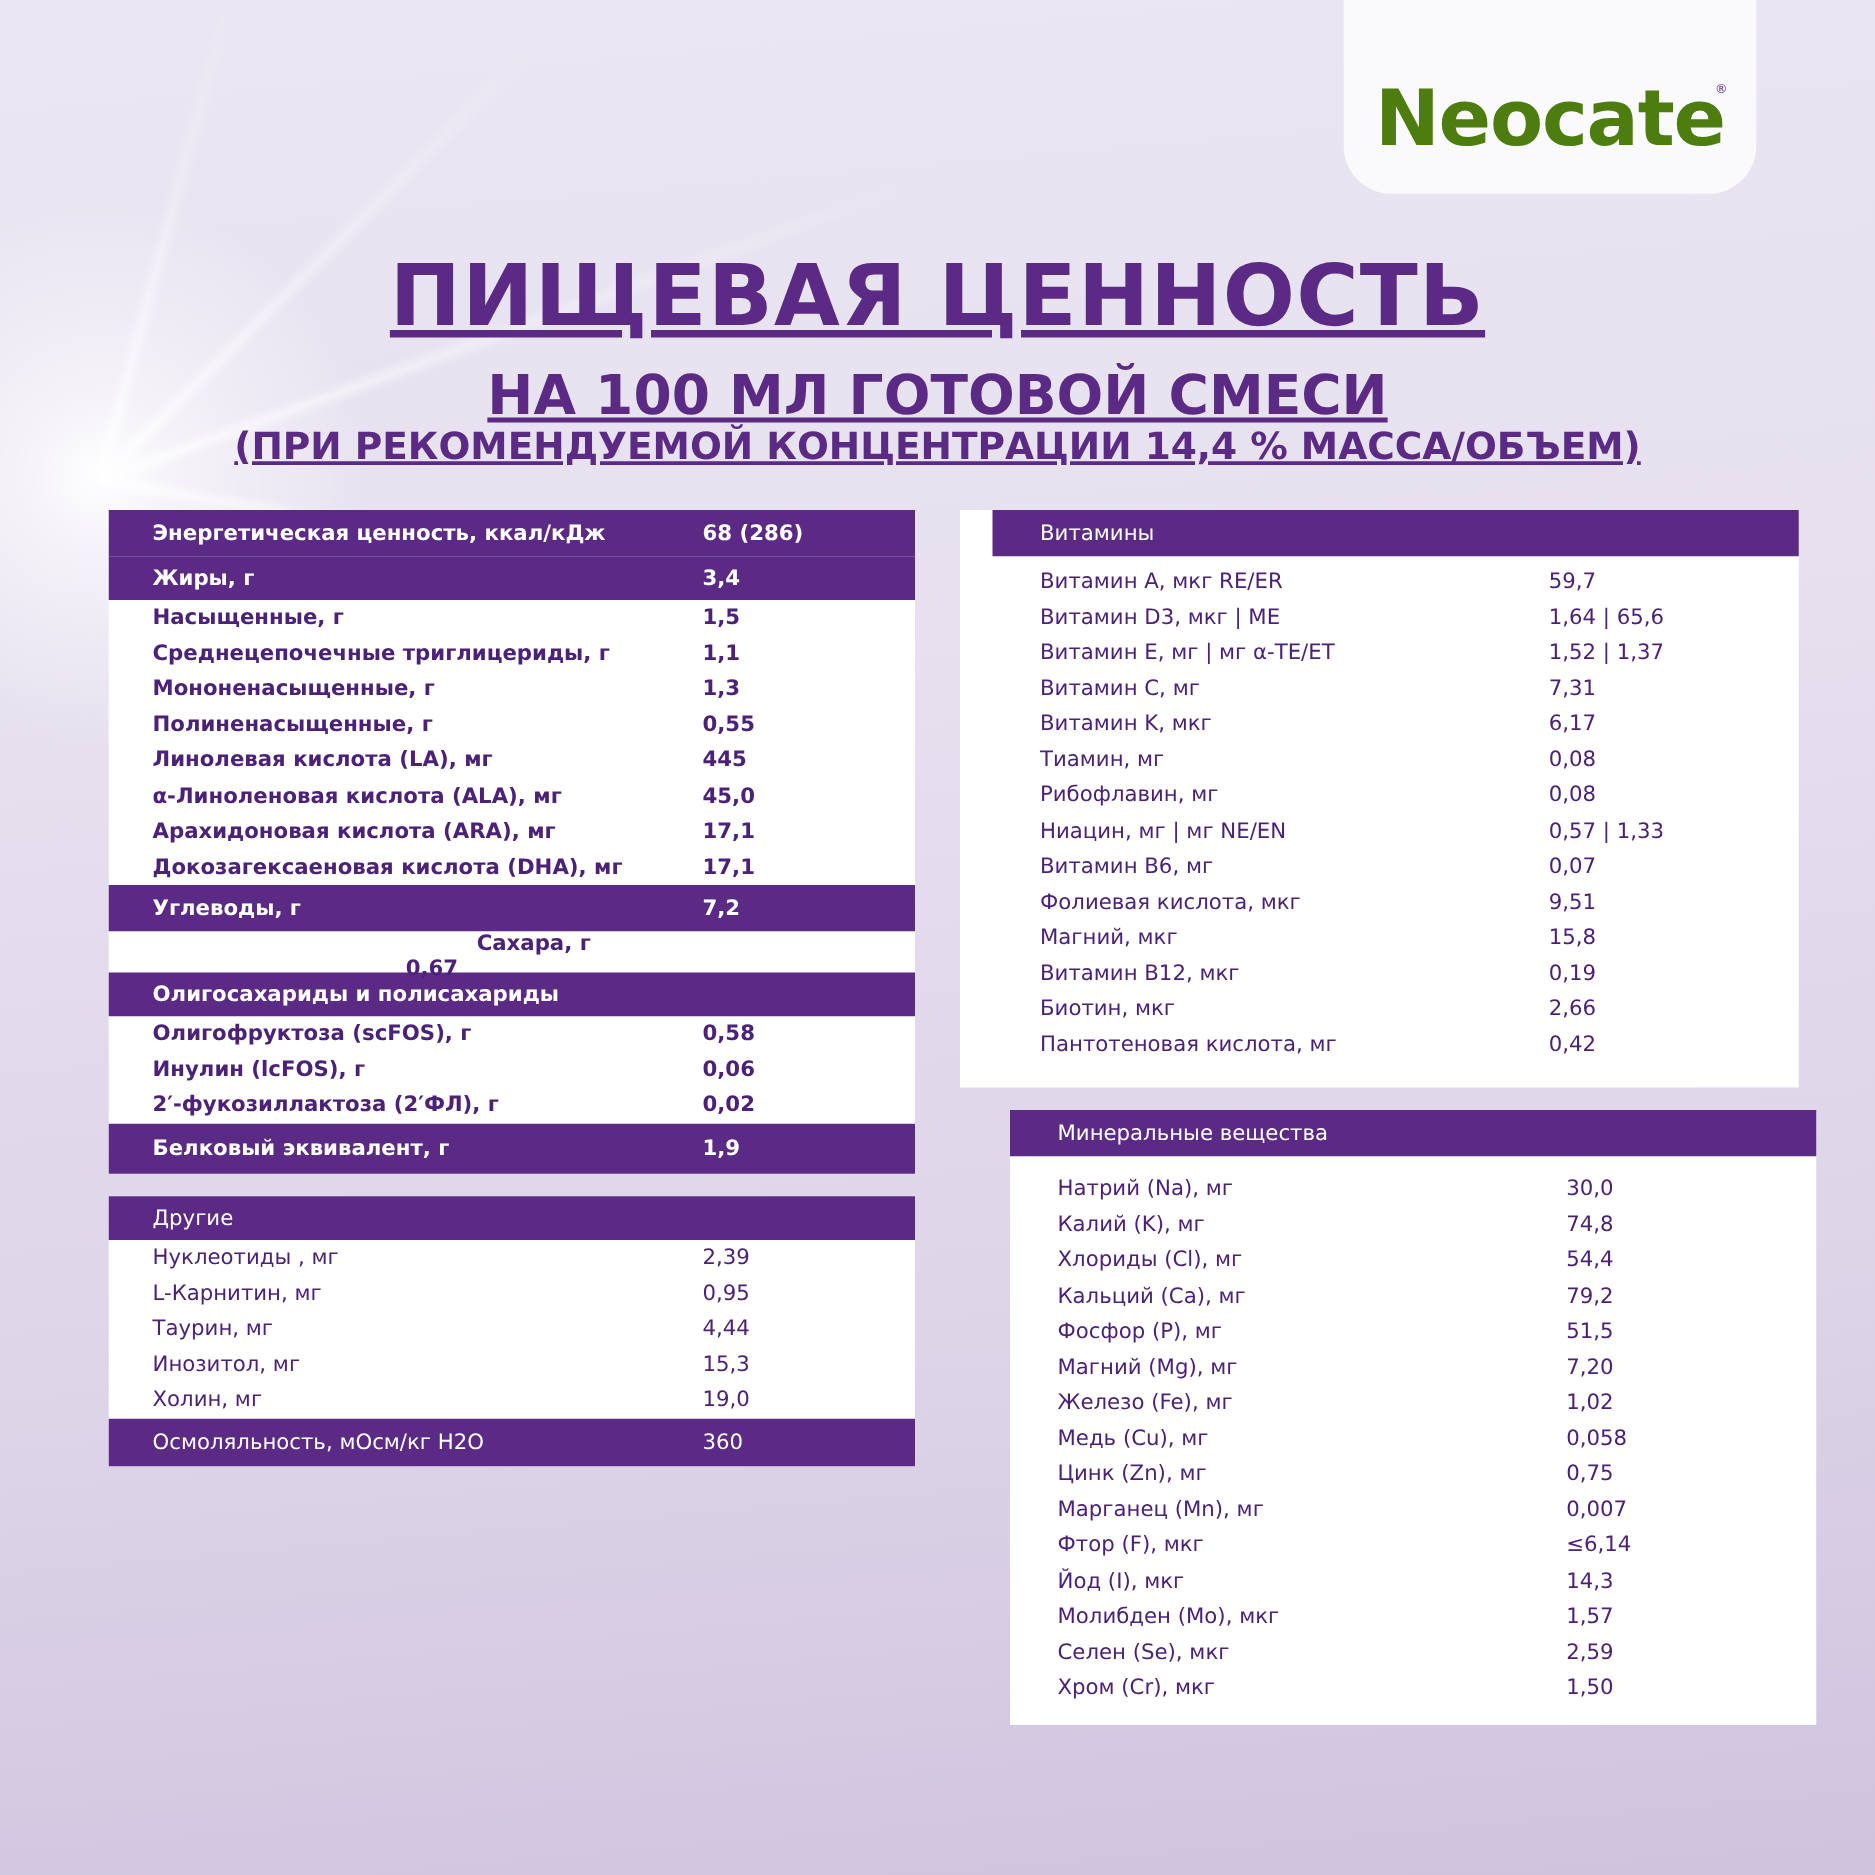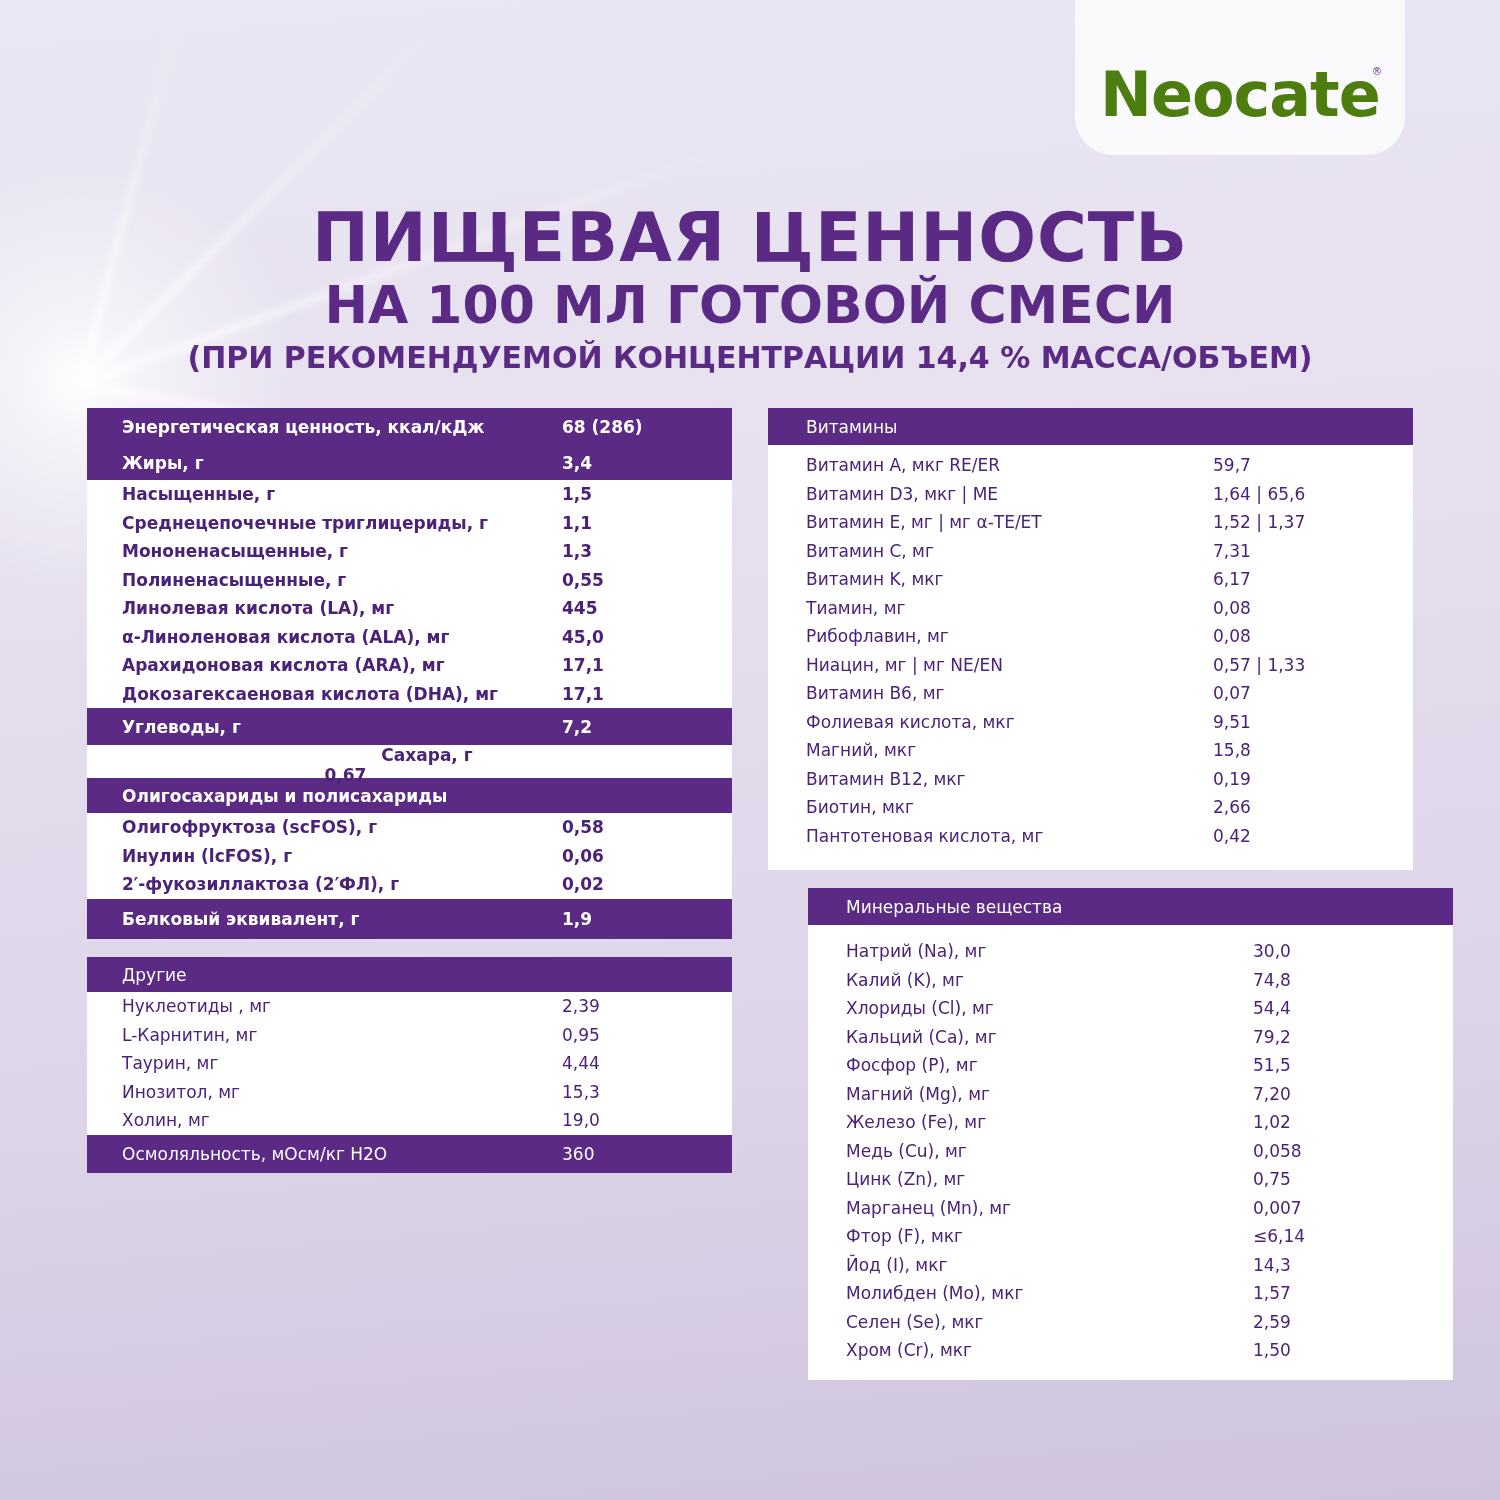--- a/index.html
+++ b/index.html
@@ -19,24 +19,24 @@
   .logo-card {
     position: absolute; left: 1075px; top: -20px; width: 330px; height: 175px;
     background: #fafafc; border-radius: 0 0 38px 38px;
   }
   .logo-text {
     position: absolute; left: 1100px; top: 58px; font-size: 62px; font-weight: bold;
     color: #4d7c0f; letter-spacing: -1px; font-family: "DejaVu Sans", sans-serif;
   }
   .logo-reg { position: absolute; left: 1372px; top: 66px; font-size: 10px; color: #5b2a84; }
   .title {
-    position: absolute; left: 0; width: 1500px; text-align: center; color: #5b2a84; font-weight: bold;
+    position: absolute; left: 0; width: 1500px; text-align: center; color: #5b2a84; font-weight: bold; text-decoration: underline;
   }
   .t1 { top: 198px; font-size: 68px; letter-spacing: 1px; }
-  .t2 { top: 275px; font-size: 52px; }
+  .t2 { top: 291px; font-size: 44px; }
   .t3 { top: 340px; font-size: 30px; }
   .table { position: absolute; background: #ffffff; }
   .row { display: flex; align-items: center; height: 28.5px; font-size: 17px; color: #4b2278; }
   .row .lbl { flex: 1; padding-left: 35px; white-space: nowrap; }
   .row .val { width: 170px; text-align: left; }
   .row.head { background: #5b2a84; color: #ffffff; height: 37px; }
   .row.head.sm { height: 35px; }
   .right .row .val { width: 200px; }
   .right .row .lbl { padding-left: 38px; }
 </style>
@@ -157,21 +157,21 @@
         <span class="lbl">Холин, мг</span>
         <span class="val">19,0</span>
       </div>
     </div>
   <div class="row head" style="height:38px;">
     <span class="lbl">Осмоляльность, мОсм/кг H2O</span>
     <span class="val">360</span>
   </div>
 </div>
 
-<div class="table right" style="left:768px; top:408px; width:645px; height:462px;">
+<div class="table right" style="left:768px; top:408px; width:645px; height:462px;padding-left:26px;">
   <div class="row head">
     <span class="lbl">Витамины</span>
   </div>
   <div style="height:6px;"></div>
   <div id="vitamin-items">
       <div class="row">
         <span class="lbl">Витамин A, мкг RE/ER</span>
         <span class="val">59,7</span>
       </div>
       <div class="row">

